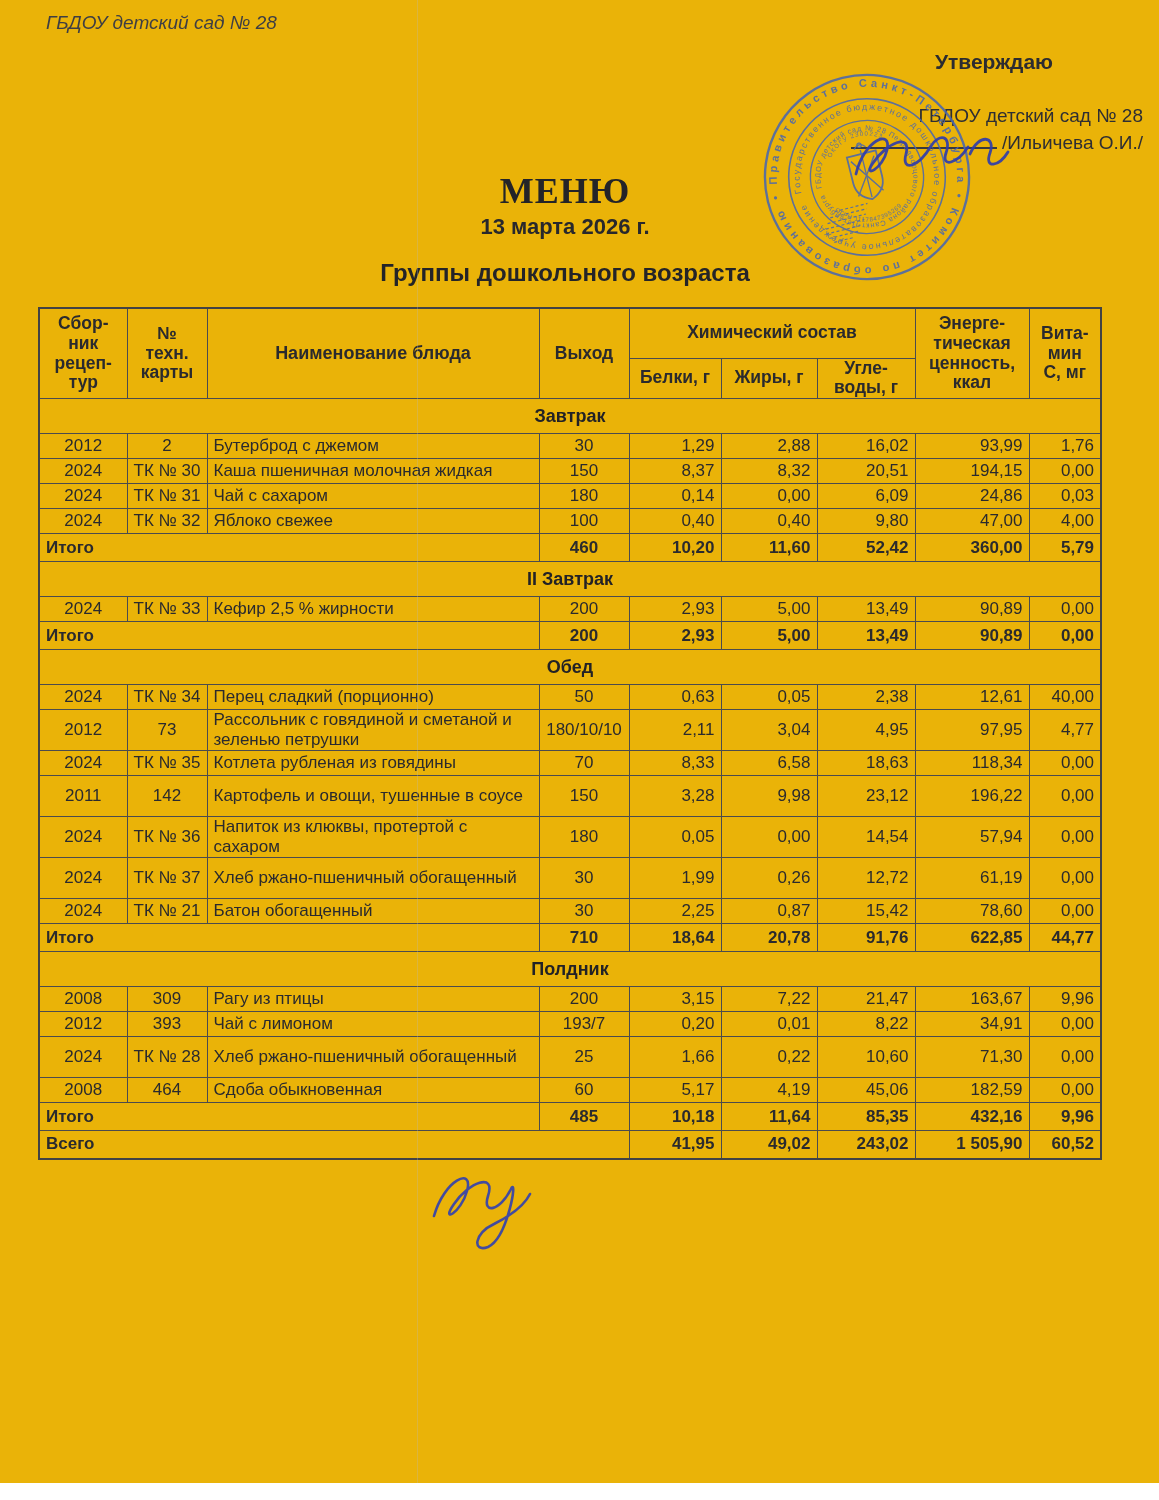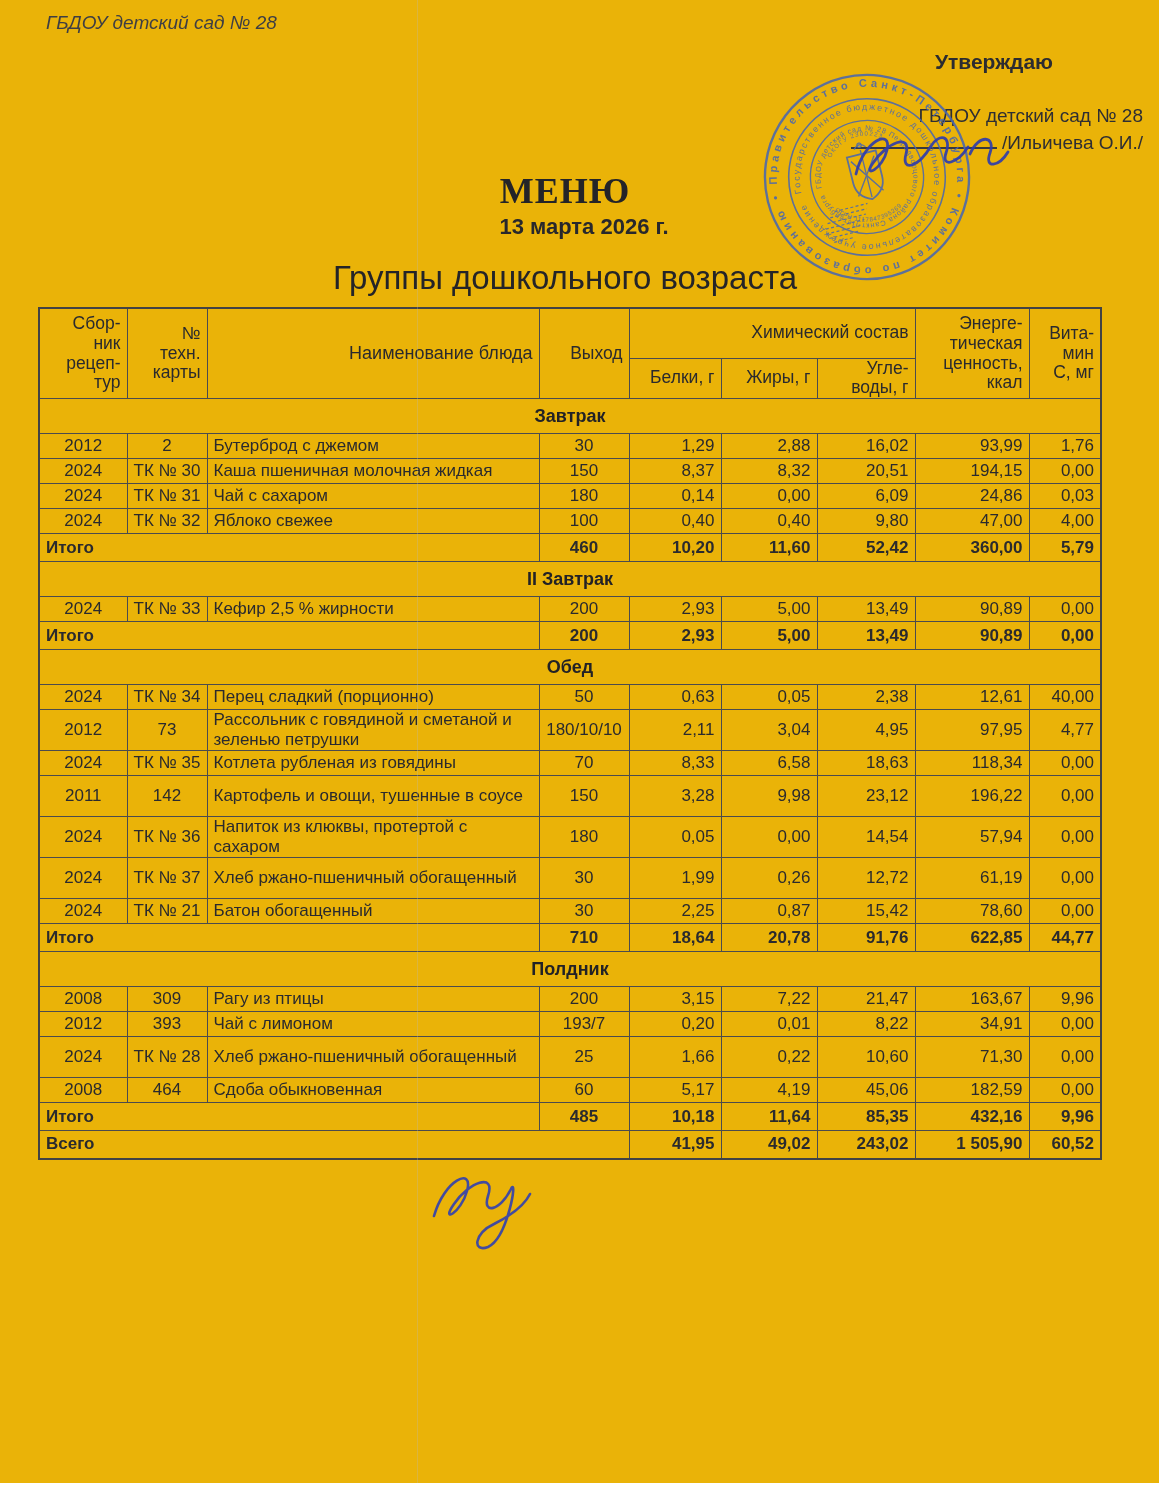--- a/index.html
+++ b/index.html
@@ -13,33 +13,33 @@
   .bottom-strip {position:absolute; left:0; bottom:0; width:100%; height:17px; background:#ffffff;}
 
   .org-name {position:absolute; left:46px; top:12px; font-size:19px; font-style:italic; color:#3e3e44;}
 
   .approve-label {position:absolute; top:50px; right:106px; font-size:21px; font-weight:bold; color:#2c2c30;}
   .approve-block {position:absolute; top:103px; right:16px; text-align:right; font-size:19px; line-height:26px; color:#2e2e33;}
   .uline {display:inline-block; width:146px; border-bottom:2px solid #3a3a3e; height:18px; margin-right:5px;}
 
   .center-wrap {position:absolute; left:0; width:1130px; text-align:center;}
   .doc-title {top:170px; font-family:"Liberation Serif", serif; font-size:36px; font-weight:bold; letter-spacing:1px; color:#242428;}
-  .doc-date {top:214px; font-size:22px; font-weight:bold; color:#28282c;margin-left:19px;}
-  .doc-subtitle {top:259px; font-size:33px; font-weight:normal; color:#242428;}
+  .doc-date {top:214px; font-size:22px; font-weight:bold; color:#28282c;}
+  .doc-subtitle {top:259px; font-size:24px; font-weight:bold; color:#242428;}
 
   .stamp {position:absolute; left:758px; top:68px; width:218px; height:218px;
     transform:rotate(-14deg); opacity:0.88; z-index:2;}
   .sig-top {position:absolute; left:846px; top:122px; width:175px; height:72px; z-index:3;}
   .sig-bottom {position:absolute; left:412px; top:1158px; width:160px; height:96px; z-index:3;}
 
   table.menu {position:absolute; left:38px; top:307px; width:1062px;
     border-collapse:collapse; table-layout:fixed; font-size:17px; z-index:1;}
   table.menu td {border:1.6px solid #4b4b4e; padding:0 6px; vertical-align:middle; overflow:hidden;}
   table.menu {border:2.5px solid #424245;}
-  thead td {text-align:right; font-weight:normal; line-height:1.13; white-space:pre-line; padding:2px; font-size:17.5px;}
+  thead td {text-align:center; font-weight:bold; line-height:1.13; white-space:pre-line; padding:2px; font-size:17.5px;}
   .h-name {font-size:18px;}
   tr.hr1 {height:50px;} tr.hr2 {height:40px;}
   tr.r-s {height:25px;} tr.r-t {height:41px;} tr.r-sec {height:35px;} tr.r-tot {height:28px;}
   td.c-mid {text-align:center;}
   td.c-num {text-align:right; padding-right:9px;}
   td.c-name {text-align:left; padding-left:7px; line-height:1.15;}
   td.c-wrap {padding-right:52px;}
   td.c-sec {text-align:center; font-weight:bold; font-size:18px; color:#222226;}
   td.c-total-label {font-weight:bold; padding-left:7px;}
   .b {font-weight:bold;}

